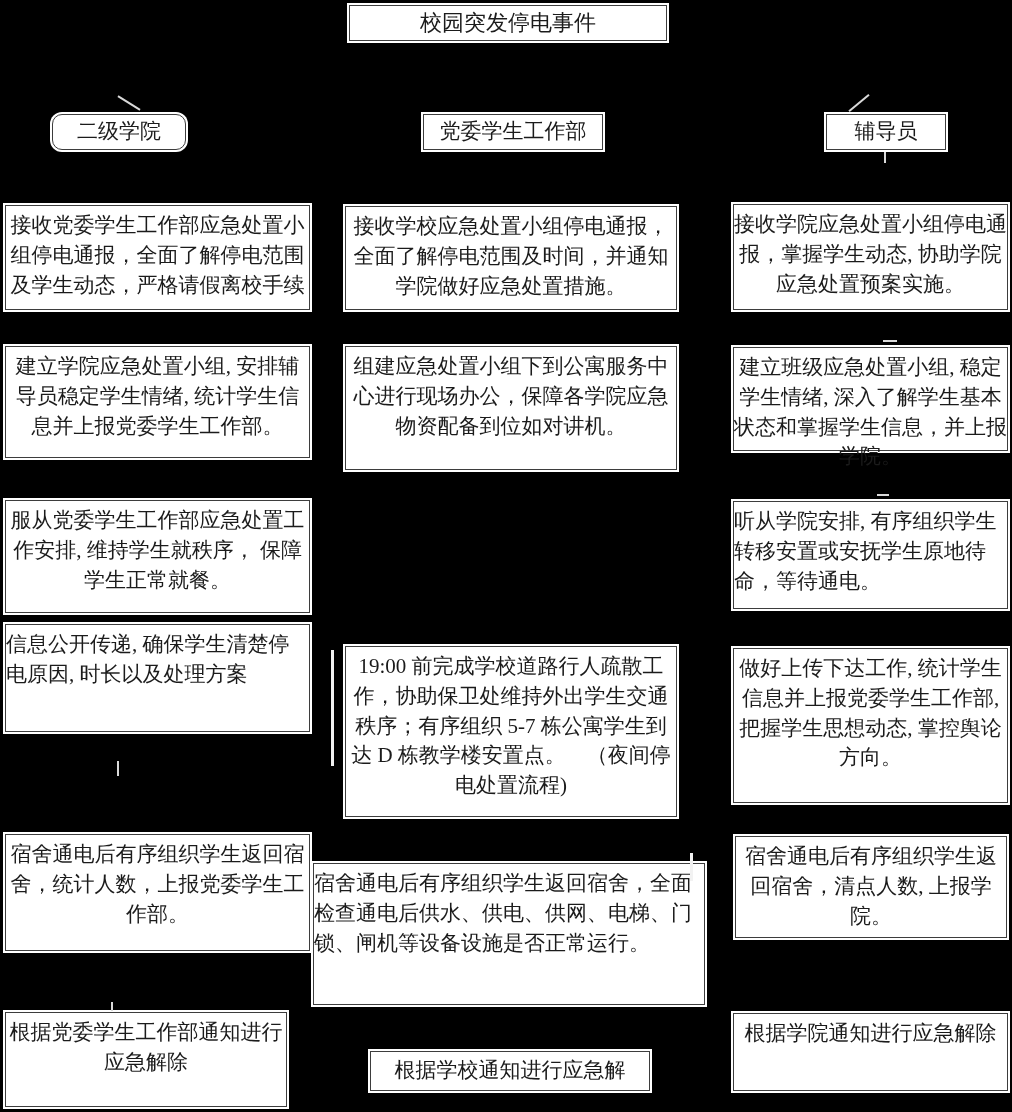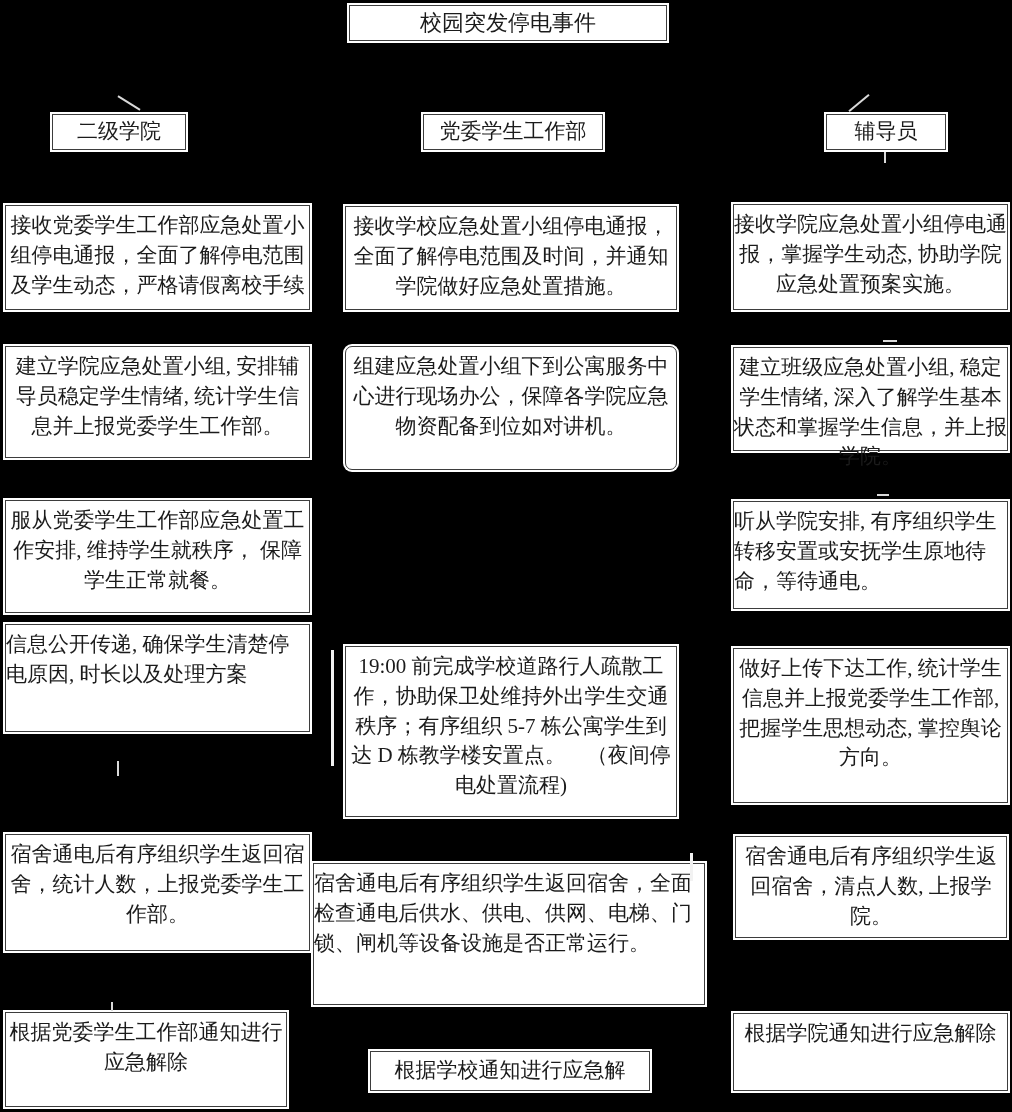--- a/index.html
+++ b/index.html
@@ -17,37 +17,37 @@
 <body>
 
 <div class="stage">
 
   <div class="box title-box vcenter" style="left:349px;top:5px;width:318px;height:36px;">校园突发停电事件</div>
 
   <div class="conn" style="left:116px;top:102px;width:26px;height:2px;transform:rotate(32deg);"></div>
   <div class="conn" style="left:846px;top:102px;width:26px;height:2px;transform:rotate(-40deg);"></div>
   <div class="conn" style="left:884px;top:151px;width:2px;height:12px;"></div>
 
-  <div class="box vcenter" style="left:52px;top:114px;width:134px;height:36px;">二级学院</div>
+  <div class="box vcenter" style="left:52px;top:114px;width:134px;height:36px;border-radius:10px;">二级学院</div>
   <div class="box vcenter" style="left:423px;top:114px;width:180px;height:36px;">党委学生工作部</div>
   <div class="box vcenter" style="left:826px;top:114px;width:120px;height:36px;">辅导员</div>
 
   <div class="box tcenter" style="left:5px;top:205px;width:305px;height:105px;">接收党委学生工作部应急处置小组停电通报，全面了解停电范围及学生动态，严格请假离校手续</div>
   <div class="box tcenter" style="left:5px;top:346px;width:305px;height:112px;">建立学院应急处置小组, 安排辅导员稳定学生情绪, 统计学生信息并上报党委学生工作部。</div>
   <div class="box tcenter" style="left:5px;top:500px;width:305px;height:113px;">服从党委学生工作部应急处置工作安排, 维持学生就秩序， 保障学生正常就餐。</div>
   <div class="box tleft" style="left:5px;top:624px;width:305px;height:108px;">信息公开传递, 确保学生清楚停电原因, 时长以及处理方案</div>
   <div class="box tcenter" style="left:5px;top:834px;width:305px;height:117px;">宿舍通电后有序组织学生返回宿舍，统计人数，上报党委学生工作部。</div>
   <div class="box tcenter" style="left:5px;top:1012px;width:282px;height:95px;">根据党委学生工作部通知进行应急解除</div>
 
   <div class="conn" style="left:117px;top:761px;width:2px;height:15px;"></div>
   <div class="conn" style="left:111px;top:1002px;width:2px;height:9px;"></div>
   <div class="conn" style="left:331px;top:650px;width:3px;height:116px;background:#f2f2f2;"></div>
 
   <div class="box tcenter" style="left:345px;top:206px;width:332px;height:104px;">接收学校应急处置小组停电通报，全面了解停电范围及时间，并通知学院做好应急处置措施。</div>
-  <div class="box tcenter" style="left:345px;top:346px;width:332px;height:124px;border-radius:7px;">组建应急处置小组下到公寓服务中心进行现场办公，保障各学院应急物资配备到位如对讲机。</div>
+  <div class="box tcenter" style="left:345px;top:346px;width:332px;height:124px;">组建应急处置小组下到公寓服务中心进行现场办公，保障各学院应急物资配备到位如对讲机。</div>
   <div class="box tcenter" style="left:345px;top:646px;width:332px;height:171px;">19:00 前完成学校道路行人疏散工作，协助保卫处维持外出学生交通秩序；有序组织 5-7 栋公寓学生到达 D 栋教学楼安置点。　（夜间停电处置流程)</div>
   <div class="box tleft" style="left:313px;top:863px;width:392px;height:142px;">宿舍通电后有序组织学生返回宿舍，全面检查通电后供水、供电、供网、电梯、门锁、闸机等设备设施是否正常运行。</div>
   <div class="box tcenter vcenter" style="left:370px;top:1051px;width:280px;height:40px;">根据学校通知进行应急解</div>
 
   <div class="box tcenter" style="left:733px;top:204px;width:275px;height:106px;">接收学院应急处置小组停电通报，掌握学生动态, 协助学院应急处置预案实施。</div>
   <div class="box tcenter" style="left:733px;top:347px;width:275px;height:104px;">建立班级应急处置小组, 稳定学生情绪, 深入了解学生基本状态和掌握学生信息，并上报学院。</div>
   <div class="box tleft" style="left:733px;top:501px;width:275px;height:108px;">听从学院安排, 有序组织学生转移安置或安抚学生原地待命，等待通电。</div>
   <div class="box tcenter" style="left:733px;top:648px;width:275px;height:155px;">做好上传下达工作, 统计学生信息并上报党委学生工作部, 把握学生思想动态, 掌控舆论方向。</div>
   <div class="box tcenter" style="left:735px;top:836px;width:272px;height:102px;">宿舍通电后有序组织学生返回宿舍，清点人数, 上报学院。</div>
   <div class="box tcenter" style="left:733px;top:1013px;width:275px;height:78px;">根据学院通知进行应急解除</div>

